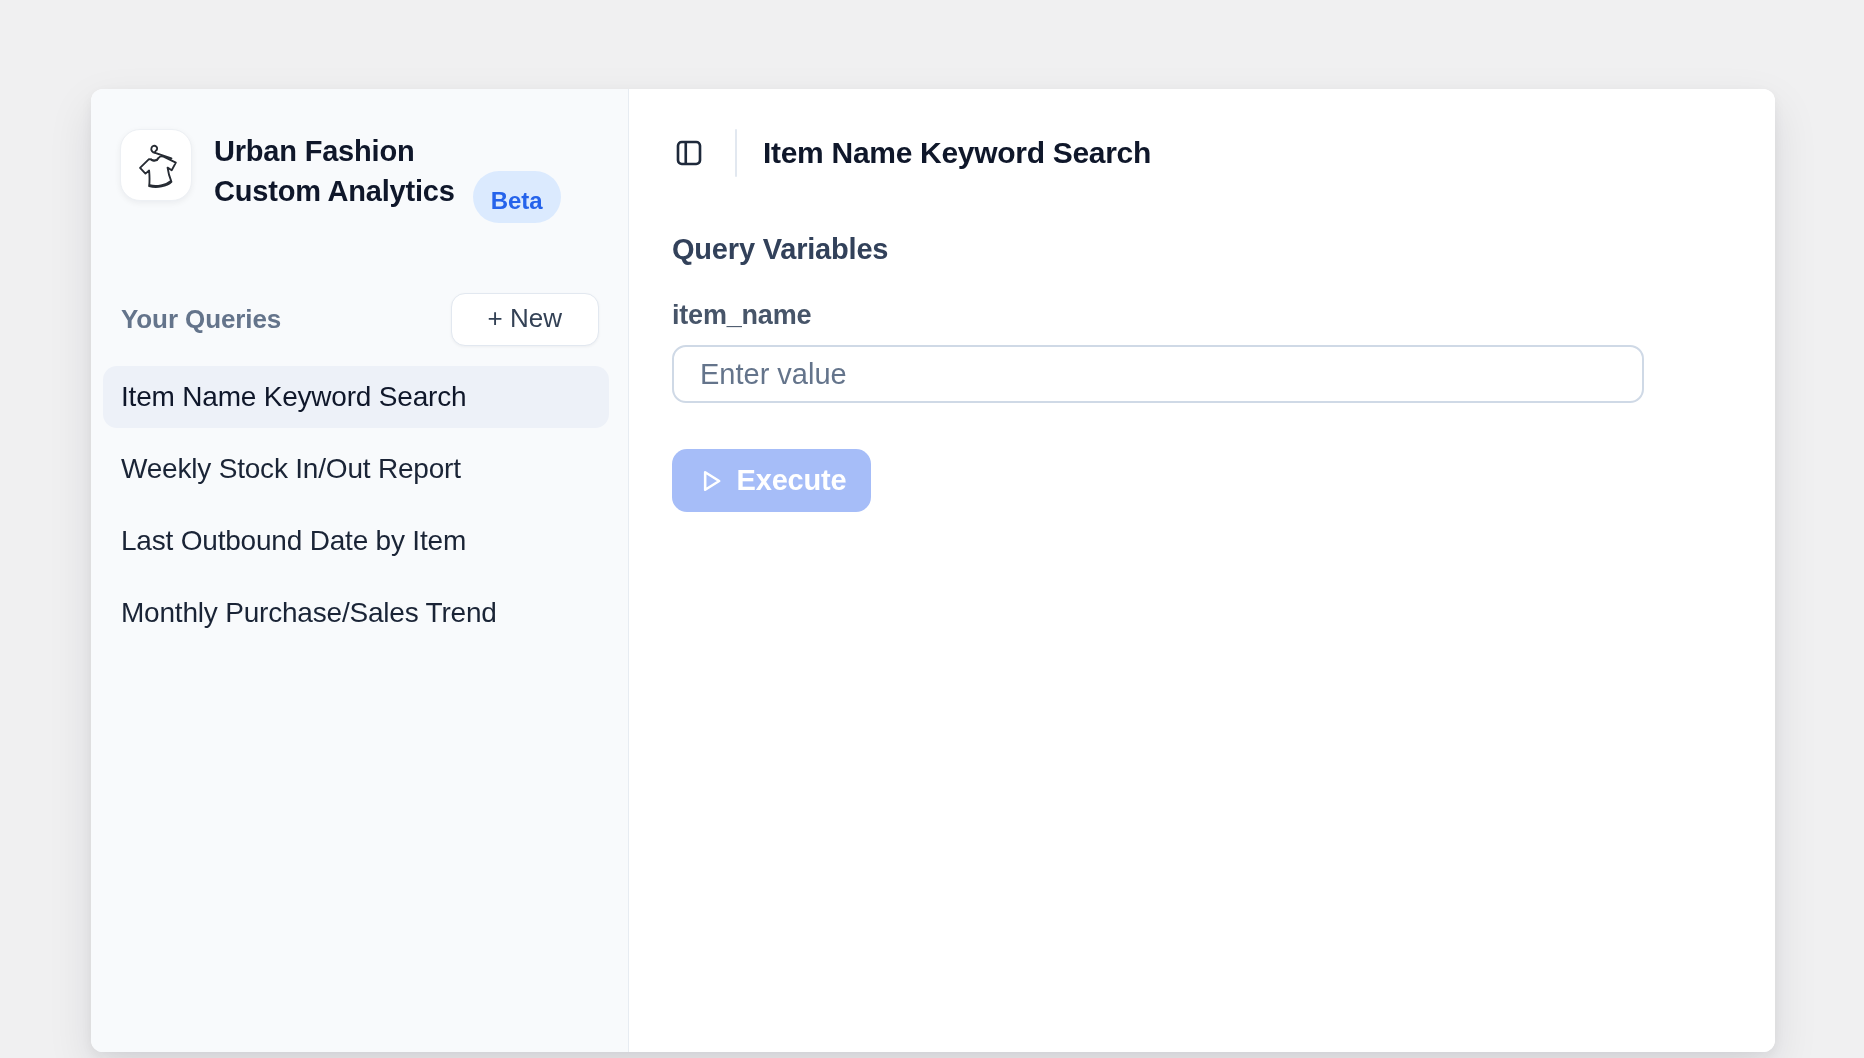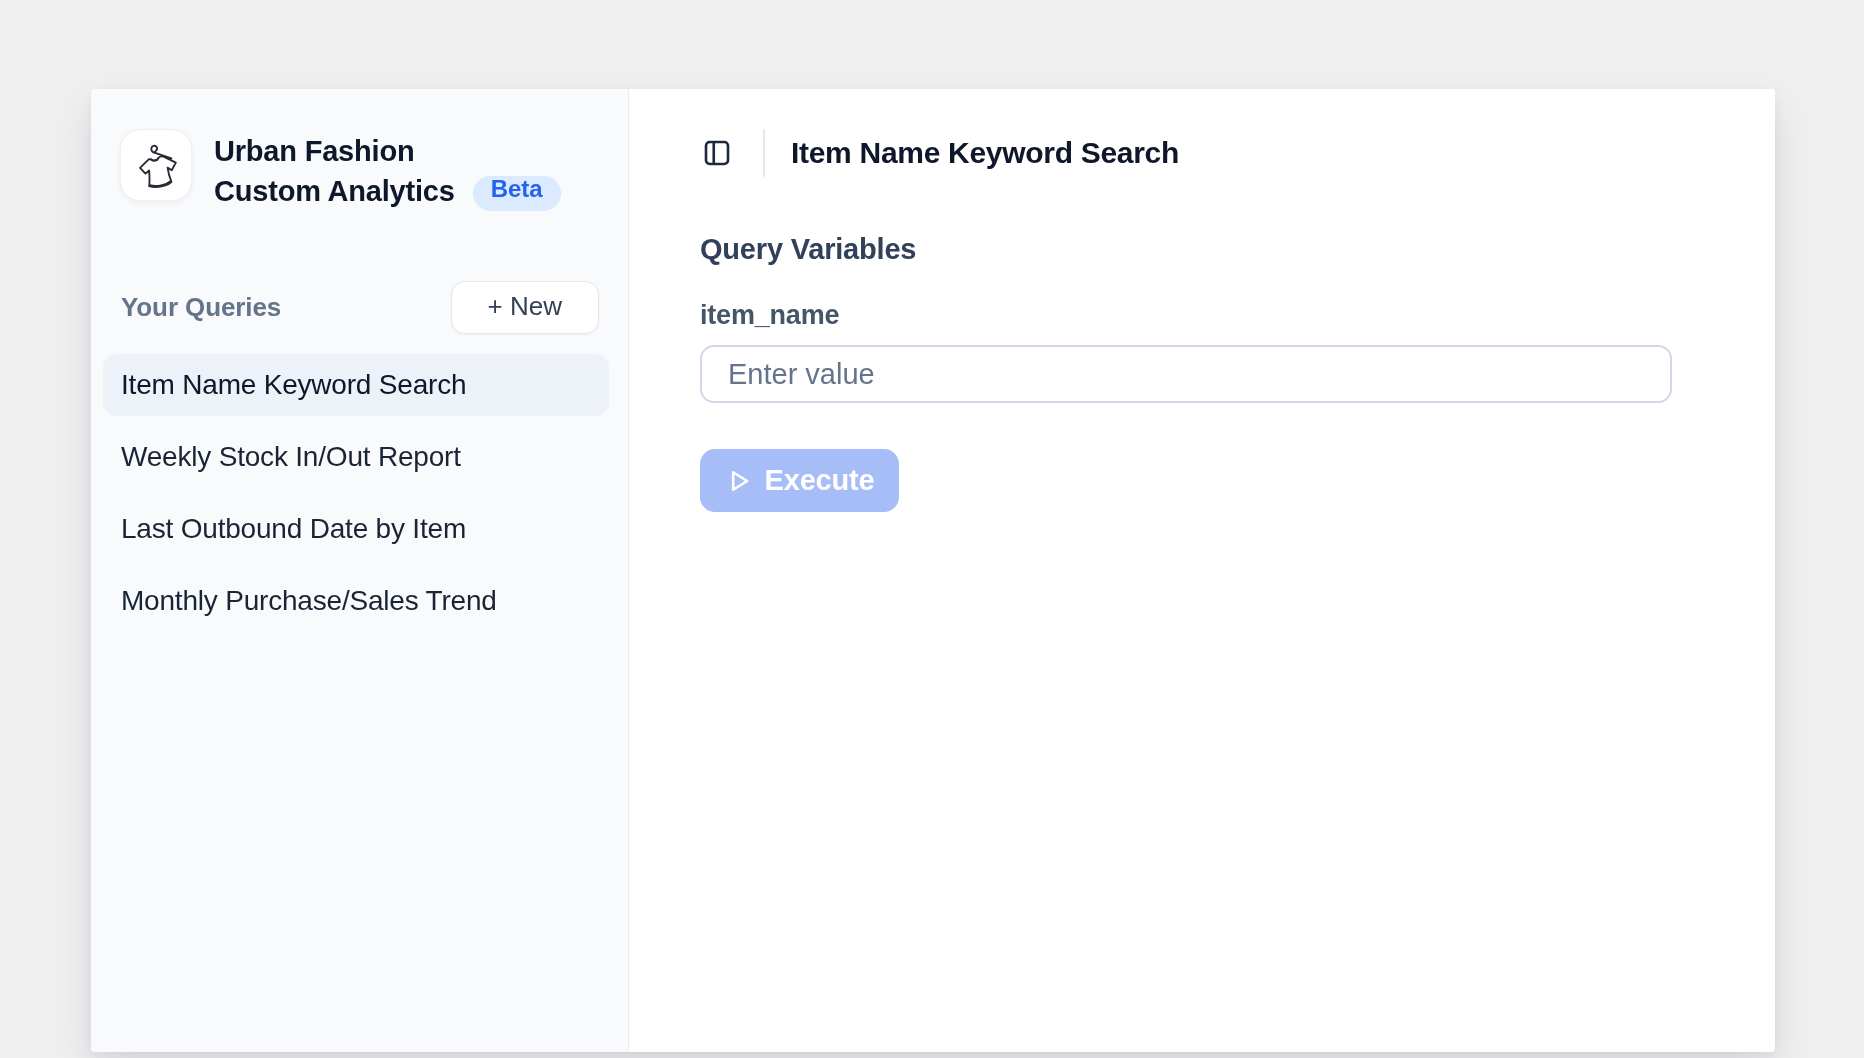--- a/index.html
+++ b/index.html
@@ -7,25 +7,24 @@
     width: 1864px; height: 1058px;
     background: #f0f0f1;
     font-family: "Liberation Sans", "DejaVu Sans", sans-serif;
     overflow: hidden;
   }
   .card {
     position: absolute;
     left: 91px; top: 89px;
     width: 1684px; height: 963px;
     background: #ffffff;
-    border-radius: 4px;
+    border-radius: 12px;
     box-shadow: 0 18px 45px rgba(15, 23, 42, 0.10), 0 4px 12px rgba(15,23,42,0.05);
     display: flex;
     overflow: hidden;
-    gap: 28px;
   }
 
   
   .sidebar {
     width: 538px;
     flex: 0 0 538px;
     background: #f8fafc;
     border-right: 1px solid #e7ecf2;
     padding: 40px 19px 0 12px;
     display: flex;
@@ -48,30 +47,30 @@
     display: flex; align-items: center; justify-content: center;
   }
   .brand-text {
     font-size: 29px;
     line-height: 40px;
     font-weight: 700;
     color: #0f172a;
     letter-spacing: -0.2px;
     padding-top: 2px;
   }
-  .brand-line2 { display: flex; align-items: flex-end; gap: 18px; }
+  .brand-line2 { display: flex; align-items: flex-start; gap: 18px; }
   .beta-badge {
     display: inline-flex;
     align-items: center;
     background: #dbeafe;
     color: #2563eb;
     font-size: 24px;
     font-weight: 600;
     line-height: 1;
-    padding: 1px 18px 10px;
+    padding: 18px 18px 10px;
     border-radius: 999px;
     letter-spacing: 0;
   }
   .section-row {
     display: flex;
     align-items: center;
     justify-content: space-between;
     padding-left: 18px;
     padding-right: 10px;
   }

